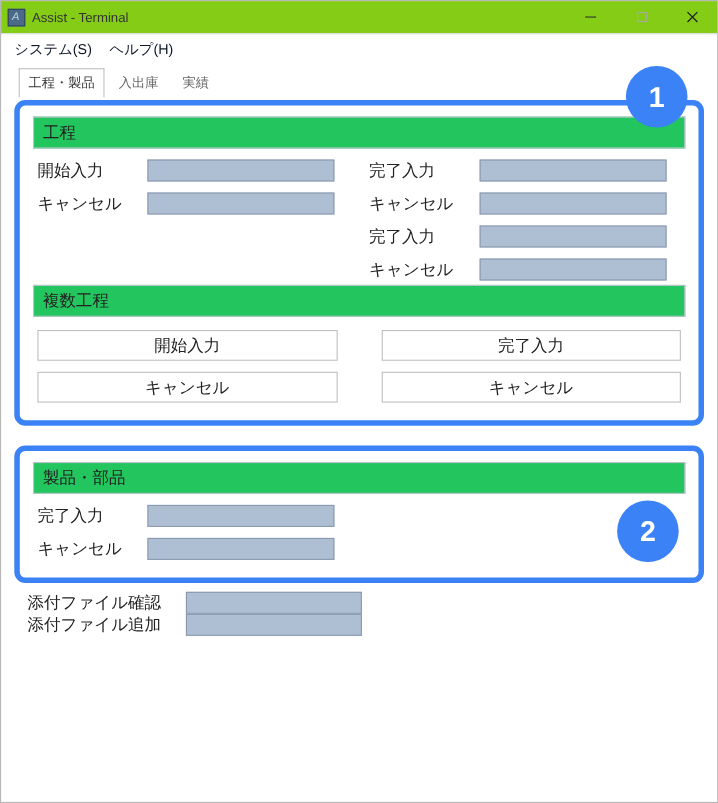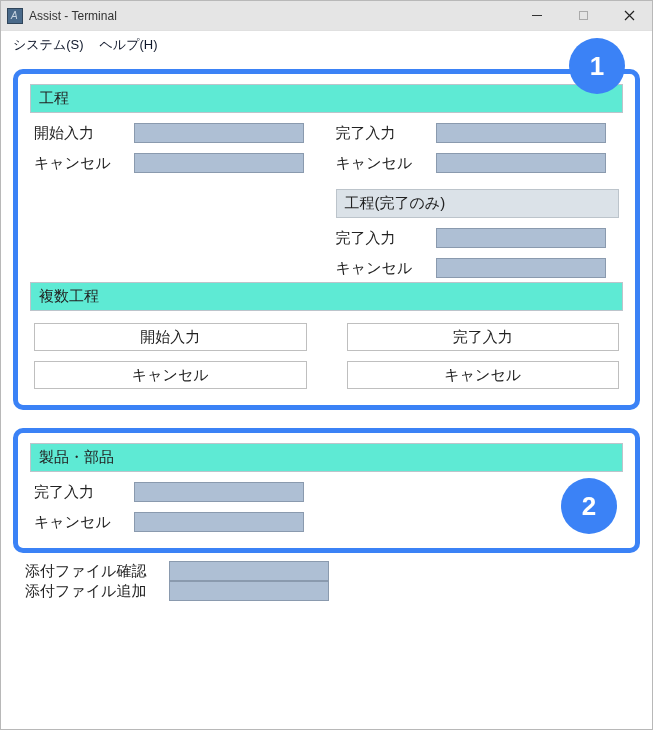--- a/index.html
+++ b/index.html
@@ -17,21 +17,21 @@
     width: 653px;
     height: 730px;
     background: #ffffff;
     border: 1px solid #b8b8b8;
     display: flex;
     flex-direction: column;
     position: relative;
   }
   .titlebar {
     height: 30px;
-    background: #e5e5e5;
+    background: #84cc16;
     display: flex;
     align-items: center;
     padding: 0 0 0 6px;
     border-bottom: 1px solid #e0e0e0;
   }
   .titlebar .app-icon {
     width: 16px;
     height: 16px;
     background: #4a6a8a;
     border: 1px solid #30455a;
@@ -137,21 +137,21 @@
     font-weight: bold;
     display: flex;
     align-items: center;
     justify-content: center;
     z-index: 10;
   }
   .badge-1 { top: -36px; right: 10px; }
   .badge-2 { bottom: 14px; right: 18px; }
 
   .section-header {
-    background: #5eead4;
+    background: #22c55e;
     border: 1px solid #bcc4cb;
     padding: 4px 8px;
     font-size: 15px;
     color: #222;
   }
   .field-grid {
     display: grid;
     grid-template-columns: 1fr 1fr;
     gap: 0 18px;
     padding: 10px 4px 4px 4px;
@@ -246,20 +246,25 @@
     </div>
   </div>
 
   <div class="menubar">
     <span class="menu-item">システム(S)</span>
     <span class="menu-item">ヘルプ(H)</span>
   </div>
 
   <div class="client">
 
+    <div class="tabs">
+      <div class="tab active">工程・製品</div>
+      <div class="tab">入出庫</div>
+      <div class="tab">実績</div>
+    </div>
 
     <div class="annot-box">
       <div class="annot-badge badge-1">1</div>
 
       <div class="section-header">工程</div>
 
       <div class="field-grid">
         <div class="field-col">
           <div class="field-row">
             <span class="field-label">開始入力</span>
@@ -273,21 +278,20 @@
         <div class="field-col">
           <div class="field-row">
             <span class="field-label">完了入力</span>
             <div class="field-slot"></div>
           </div>
           <div class="field-row">
             <span class="field-label">キャンセル</span>
             <div class="field-slot"></div>
           </div>
 
-          <div class="sub-header">工程(完了のみ)</div>
 
           <div class="field-row">
             <span class="field-label">完了入力</span>
             <div class="field-slot"></div>
           </div>
           <div class="field-row">
             <span class="field-label">キャンセル</span>
             <div class="field-slot"></div>
           </div>
         </div>

